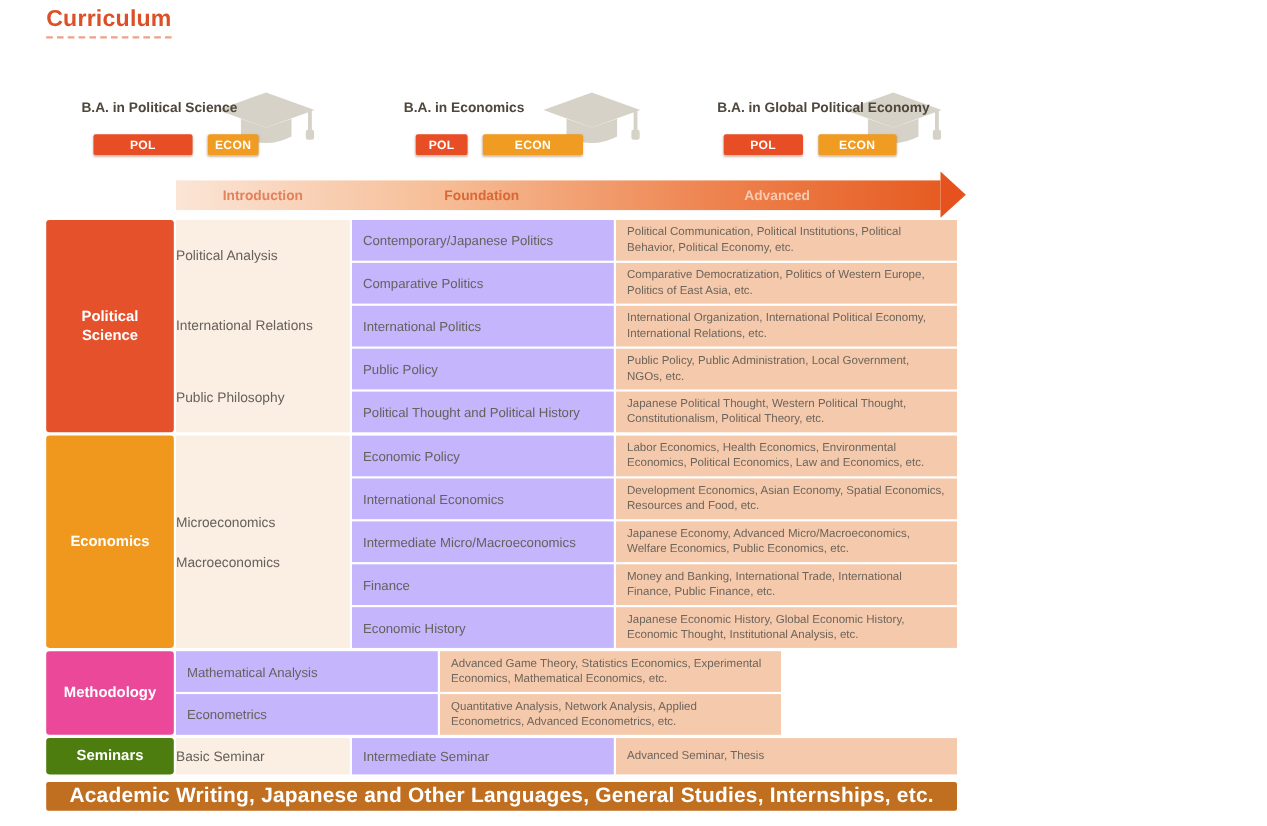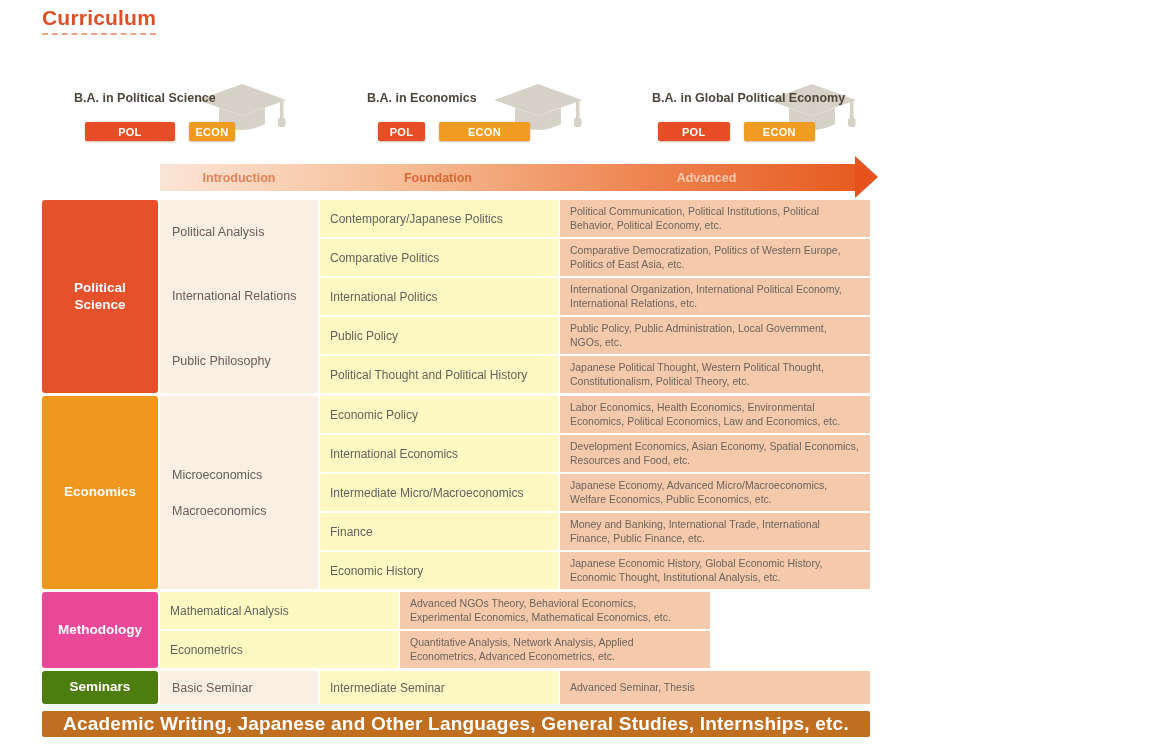--- a/index.html
+++ b/index.html
@@ -25,28 +25,28 @@
       border-left:23px solid #e5521d; border-top:21px solid transparent; border-bottom:21px solid transparent; }
   .stage { font-weight:bold; font-size:12.5px; text-align:center; }
   .stage-0 { width:158px; color:#e4805a; }
   .stage-1 { width:240px; color:#d96836; }
   .stage-2 { width:297px; color:#f8d3bd; opacity:0.9; }
 
   .table { position:absolute; left:42px; top:200px; width:828px; display:flex; flex-direction:column; gap:3px; }
   .section { display:grid; grid-template-columns:116px 158px 550px; column-gap:2px; }
   .cat { display:flex; align-items:center; justify-content:center; text-align:center;
          color:#fff; font-weight:bold; font-size:13.5px; border-radius:3px; line-height:1.25; padding:0 8px; }
-  .subcol { background:#fbeee2; display:flex; flex-direction:column; padding-left:12px;
+  .subcol { background:#fbeee2; display:flex; flex-direction:column; 
             font-size:12.5px; color:#66615c; }
   .subcol.around { justify-content:space-around; }
   .subcol.center { justify-content:center; gap:22px; }
   .rowgrid { display:grid; grid-template-columns:238px 310px; gap:2px; }
   .rowgrid.r37 { grid-auto-rows:37px; }
   .rowgrid.r33 { grid-auto-rows:33px; }
-  .course { background:#fef9c3; display:flex; align-items:center; padding-left:10px;
+  .course { background:#c4b5fd; display:flex; align-items:center; padding-left:10px;
             font-size:12px; color:#66615c; }
   .details { background:#f5c9ac; display:flex; align-items:center; padding:3px 10px;
              font-size:10.5px; color:#6e655b; line-height:1.32; }
 
   .common-bar { position:absolute; left:42px; top:711px; width:828px; height:26px;
       color:#ffffff; font-weight:bold; font-size:19px; display:flex; align-items:center;
       justify-content:center; border-radius:2px; letter-spacing:0.2px; }
 </style>
 </head>
 <body>
@@ -138,21 +138,21 @@
         <div class="details">Money and Banking, International Trade, International Finance, Public Finance, etc.</div>
         <div class="course">Economic History</div>
         <div class="details">Japanese Economic History, Global Economic History, Economic Thought, Institutional Analysis, etc.</div>
       </div>
     </div>
 
     <div class="section">
       <div class="cat" style="background: #ec4899; text-align: right;">Methodology</div>
       <div class="rowgrid r37">
         <div class="course">Mathematical Analysis</div>
-        <div class="details">Advanced NGOs Theory, Behavioral Economics, Experimental Economics, Mathematical Economics, etc.</div>
+        <div class="details">Advanced Game Theory, Statistics Economics, Experimental Economics, Mathematical Economics, etc.</div>
         <div class="course">Econometrics</div>
         <div class="details">Quantitative Analysis, Network Analysis, Applied Econometrics, Advanced Econometrics, etc.</div>
       </div>
     </div>
 
     <div class="section">
       <div class="cat" style="background: #4d7c0f;">Seminars</div>
       <div class="subcol center">
         <span>Basic Seminar</span>
       </div>

